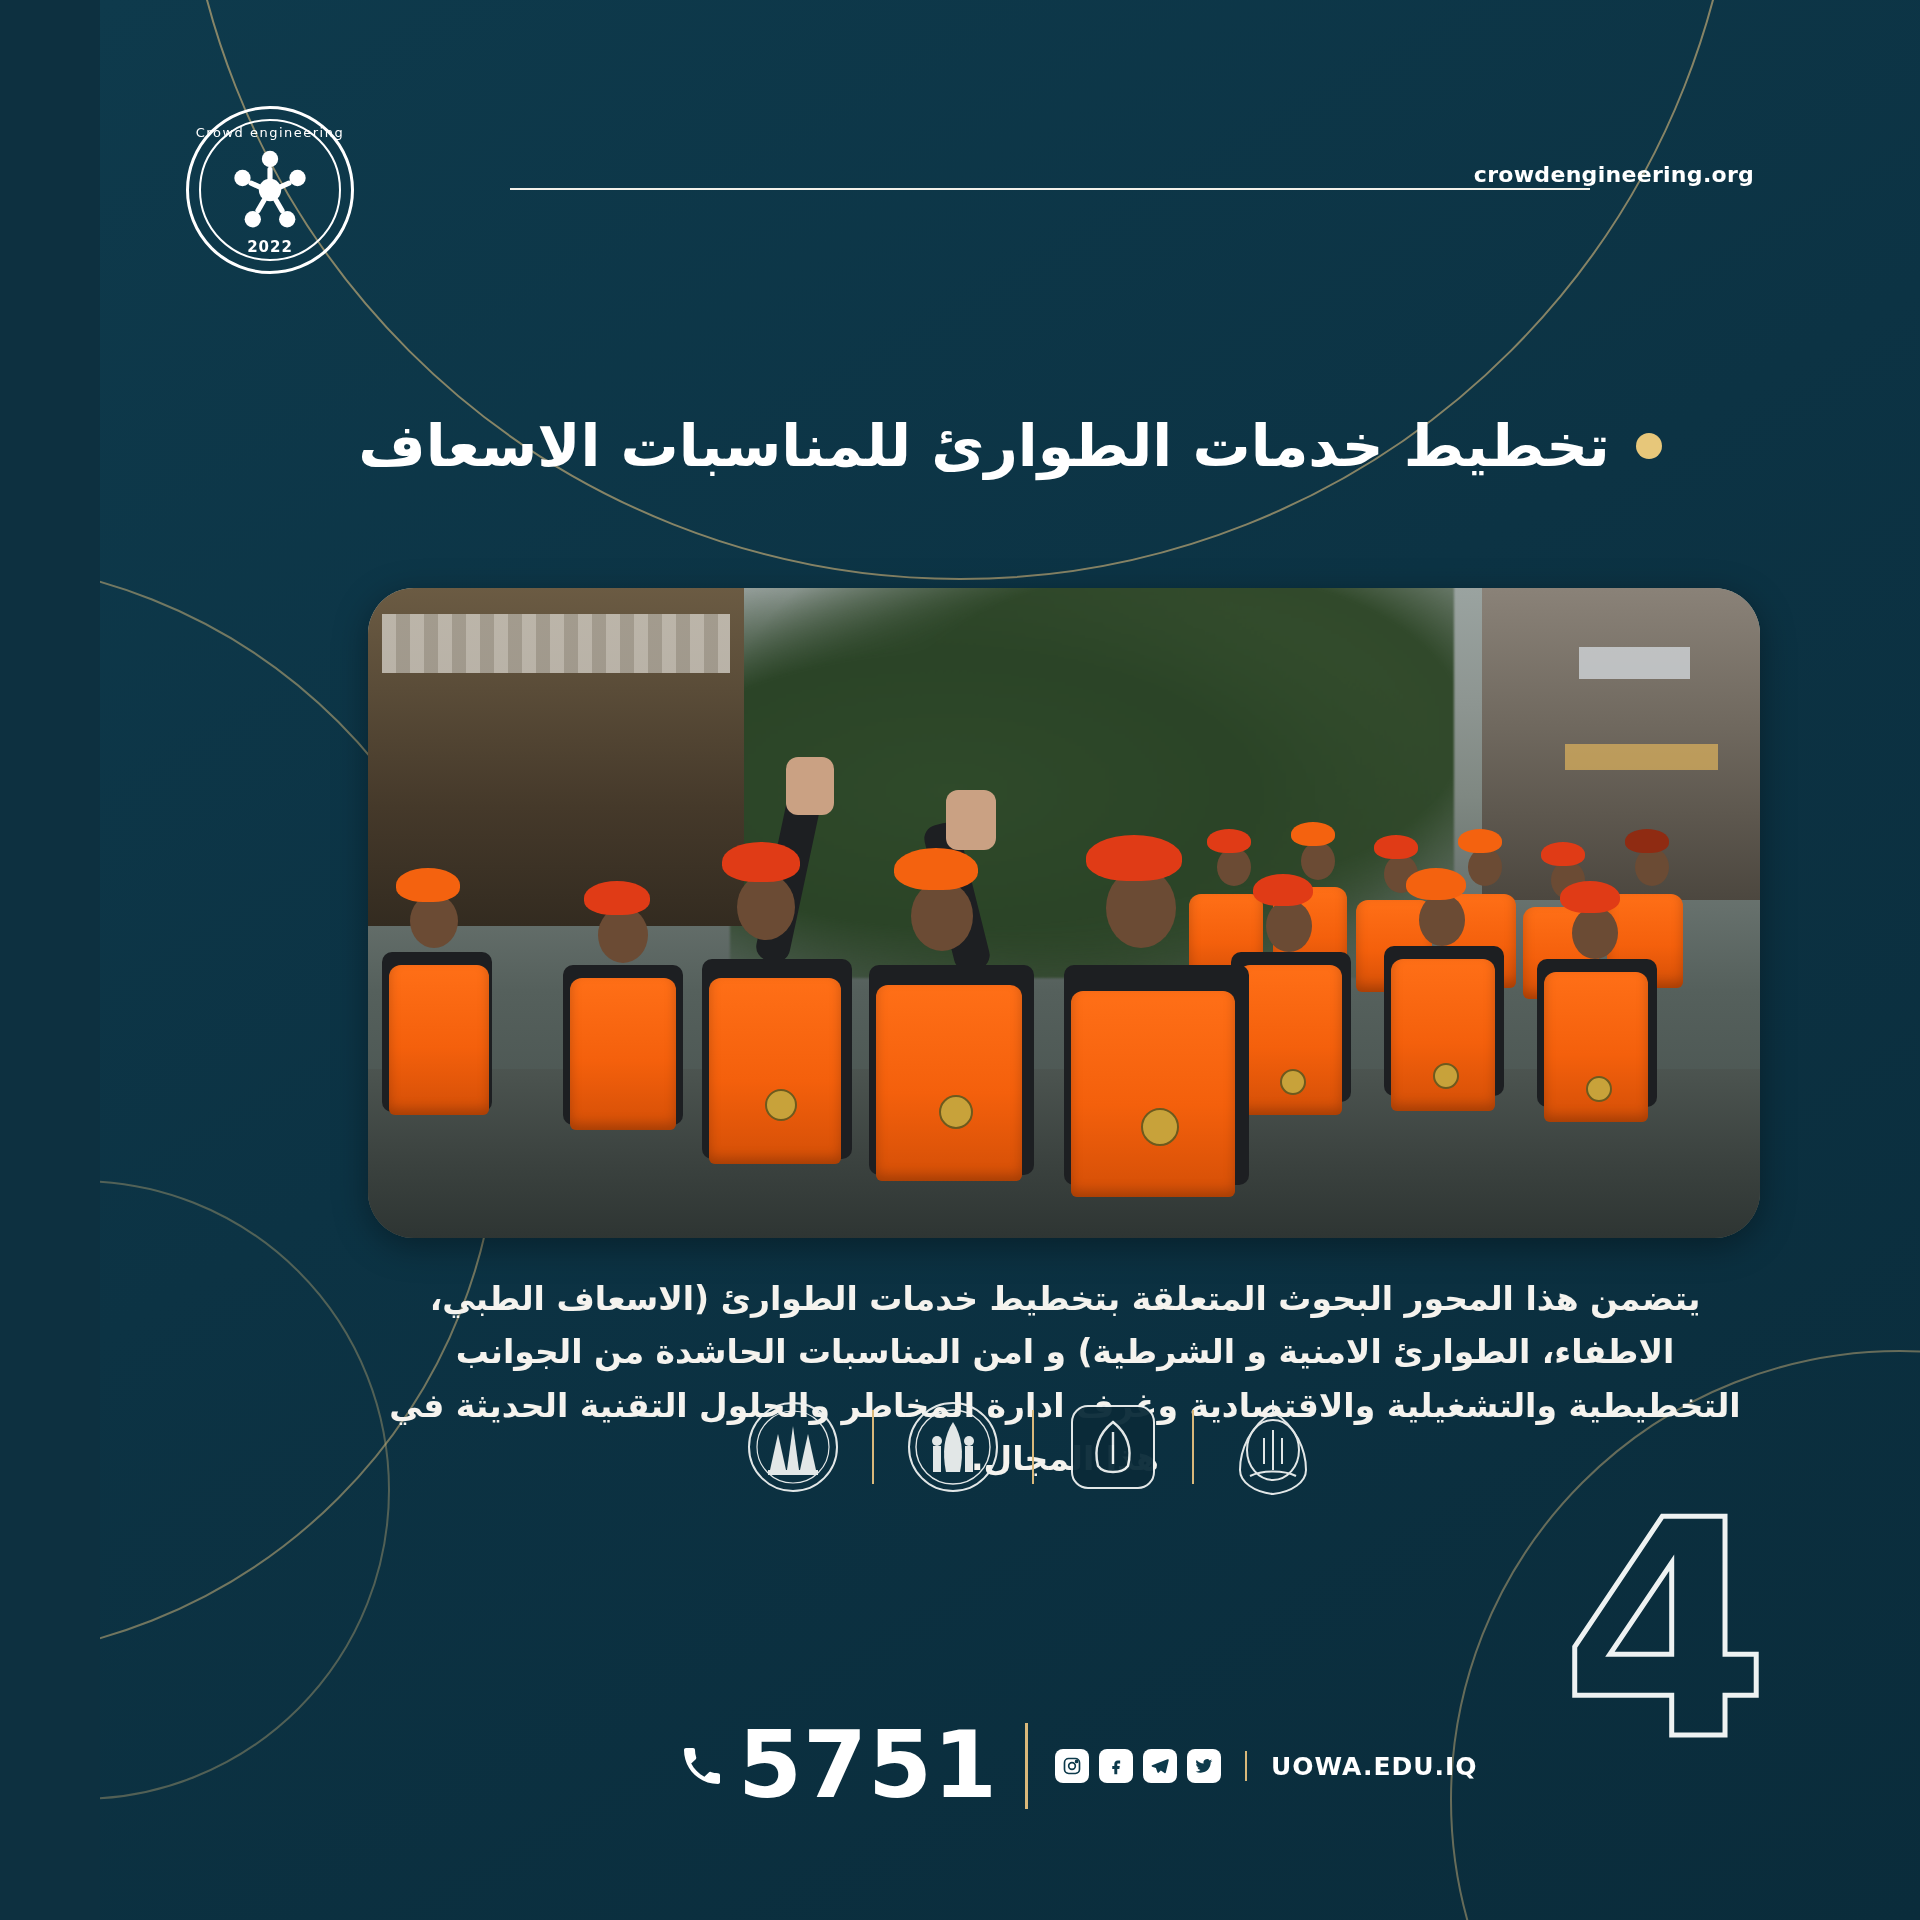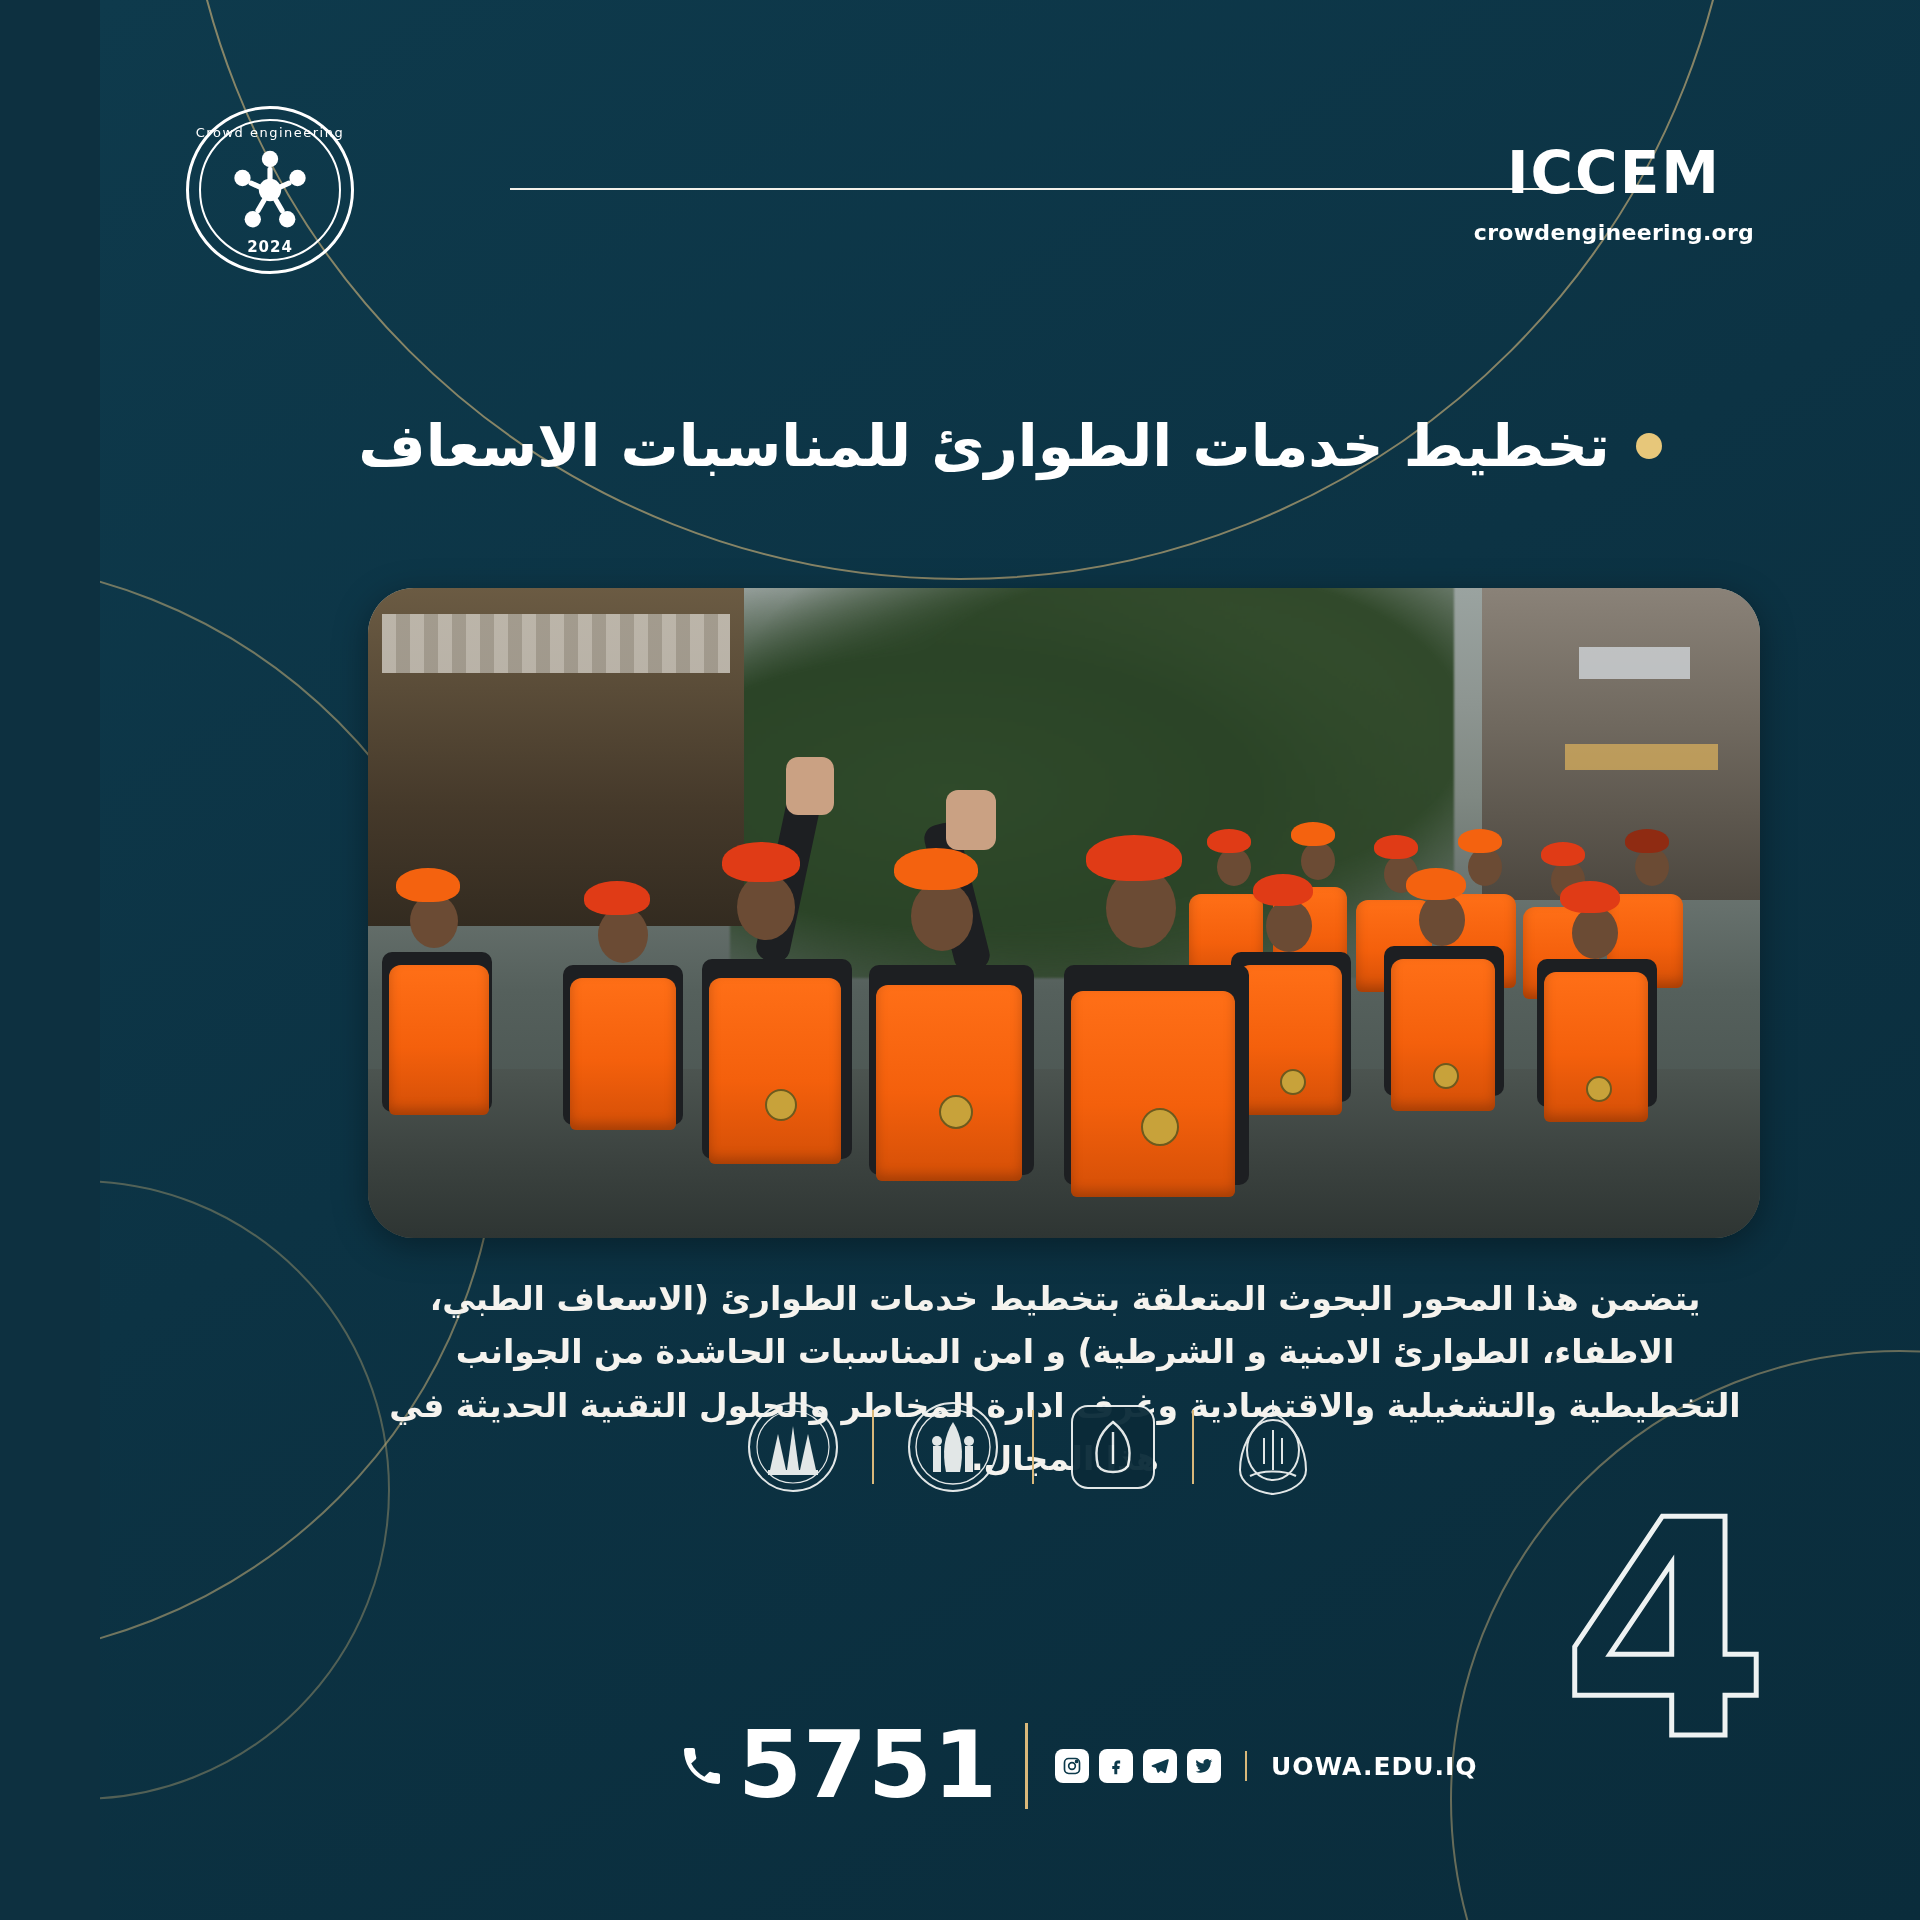--- a/index.html
+++ b/index.html
@@ -392,36 +392,35 @@
   <div class="arc arc-left-mid"></div>
   <div class="arc arc-bottom-right"></div>
   <div class="arc arc-bottom-left"></div>
 
   <div class="header">
 
     <div class="brand-seal">
       <div class="ring"></div>
       <div class="ring-inner"></div>
       <div class="seal-text">Crowd  engineering</div>
-      <div class="seal-year">2024</div>
+      <div class="seal-year">2022</div>
       <svg class="seal-core" viewBox="0 0 100 100">
         <circle cx="50" cy="50" r="13" fill="#ffffff"></circle>
         <circle cx="50" cy="14" r="9.5" fill="#ffffff"></circle>
         <circle cx="82" cy="36" r="9.5" fill="#ffffff"></circle>
         <circle cx="70" cy="84" r="9.5" fill="#ffffff"></circle>
         <circle cx="30" cy="84" r="9.5" fill="#ffffff"></circle>
         <circle cx="18" cy="36" r="9.5" fill="#ffffff"></circle>
         <path d="M50 26 L50 37 M72 42 L61 47 M64 74 L57 62 M36 74 L43 62 M28 42 L39 47" stroke="#ffffff" stroke-width="6" stroke-linecap="round" fill="none"></path>
       </svg>
     </div>
 
     <div class="header-rule"></div>
 
     <div class="iccem-block">
-      <div class="iccem-title">ICCEM</div>
       <div class="iccem-url">crowdengineering.org</div>
     </div>
   </div>
 
   <div class="title-row">
     <div class="title-dot"></div>
     <div class="main-title">تخطيط خدمات الطوارئ للمناسبات الاسعاف</div>
   </div>
 
   <div class="photo-frame">

